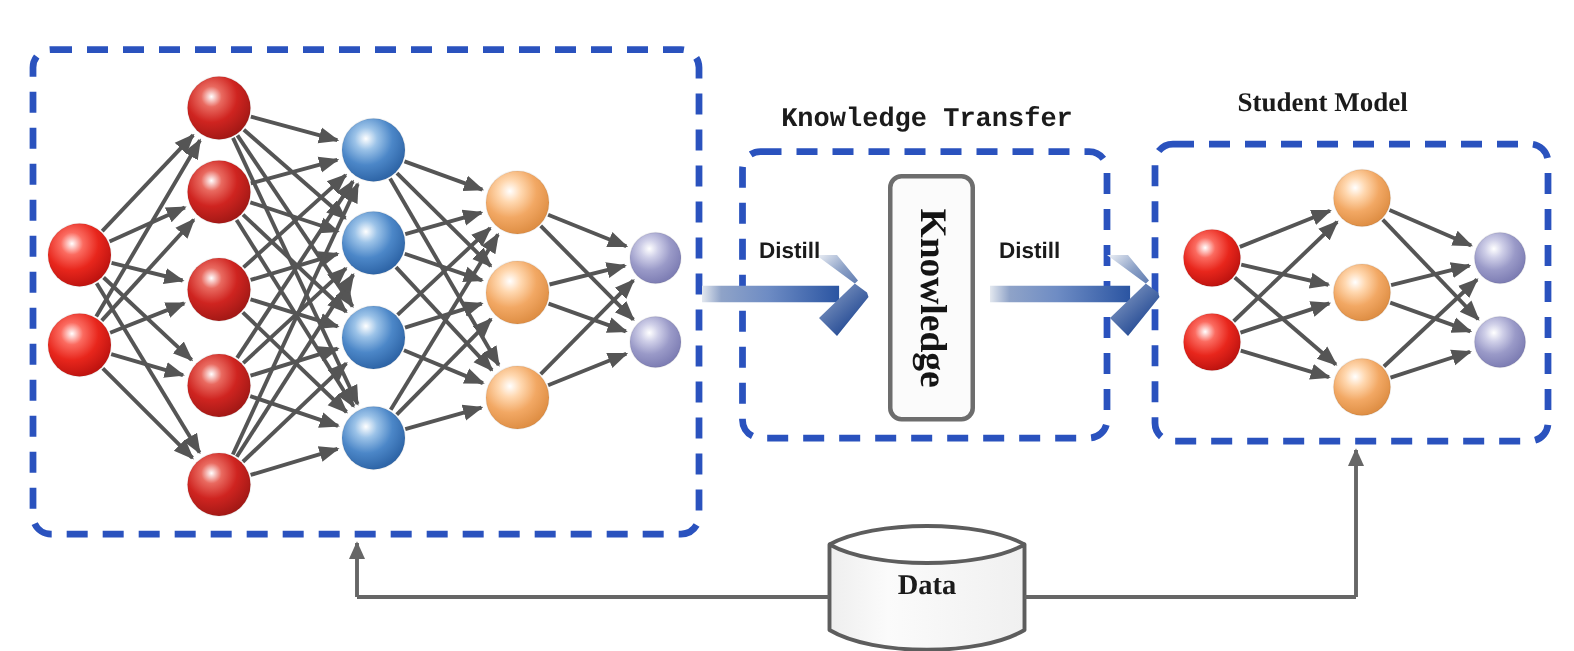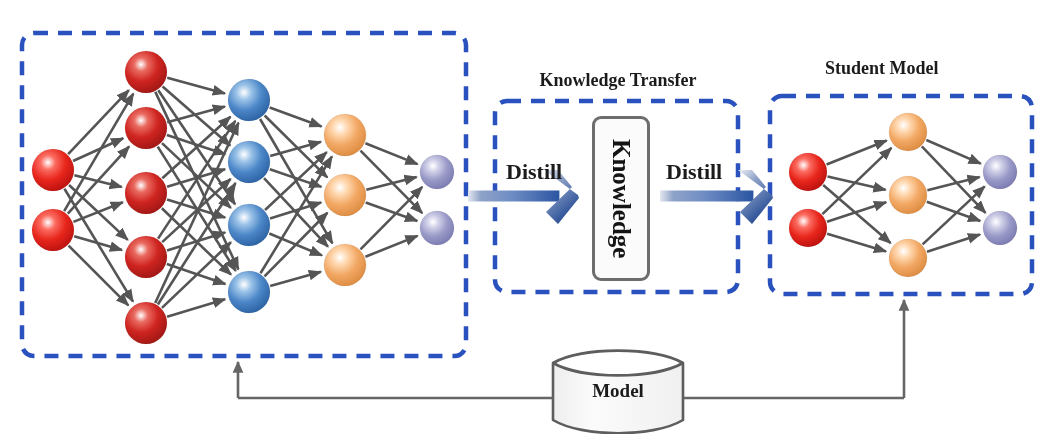--- a/index.html
+++ b/index.html
@@ -2,24 +2,24 @@
 <html><head>
 <meta charset="utf-8">
 <style>
   html,body{margin:0;padding:0;background:#ffffff;}
   #stage{position:relative;width:1049px;height:434px;background:#ffffff;
          font-family:"Liberation Serif","DejaVu Serif",serif;overflow:hidden;}
   #svgroot{position:absolute;left:0;top:0;width:1049px;height:434px;}
   .ttl{position:absolute;font-weight:bold;color:#1b1b1b;white-space:nowrap;
        font-family:"Liberation Serif","DejaVu Serif",serif;}
   #t-teacher{left:170px;top:4px;width:160px;text-align:center;font-size:20px;letter-spacing:.2px;}
-  #t-kt{left:518px;top:70px;width:200px;text-align:center;font-size:18px;}
+  #t-kt{left:518px;top:70px;width:200px;text-align:center;font-size:18px;font-family:Liberation Mono, monospace;}
   #t-student{left:825px;top:58px;width:155px;font-size:18px;}
-  .alab{position:absolute;font-weight:bold;color:#1b1b1b;font-size:22px;
-        font-family:Liberation Serif, serif;white-space:nowrap;}
+  .alab{position:absolute;font-weight:bold;color:#1b1b1b;font-size:15px;
+        font-family:Liberation Sans, sans-serif;white-space:nowrap;}
   #lab-distill{left:506px;top:159px;}
   #lab-transfer{left:666px;top:159px;}
   #kbox{position:absolute;left:592px;top:116px;width:58px;height:165px;
         background:#fbfbfb;border:3px solid #6d6d6d;border-radius:9px;
         box-sizing:border-box;display:flex;align-items:center;justify-content:center;}
   #kword{font-weight:bold;font-size:25px;color:#141414;letter-spacing:0px;
          writing-mode:vertical-rl;text-orientation:mixed;white-space:nowrap;
          font-family:"Liberation Serif","DejaVu Serif",serif;}
   #datalab{position:absolute;left:553px;top:380px;width:130px;text-align:center;
            font-weight:bold;font-size:19px;color:#1b1b1b;
@@ -197,14 +197,14 @@
   <div class="ttl" id="t-kt">Knowledge Transfer</div>
   <div class="ttl" id="t-student">Student Model</div>
 
   <div class="alab" id="lab-distill">Distill</div>
   <div class="alab" id="lab-transfer">Distill</div>
 
   <div id="kbox">
     <span id="kword">Knowledge</span>
   </div>
 
-  <div id="datalab">Model</div>
+  <div id="datalab">Data</div>
 </div>
 
 </body></html>

